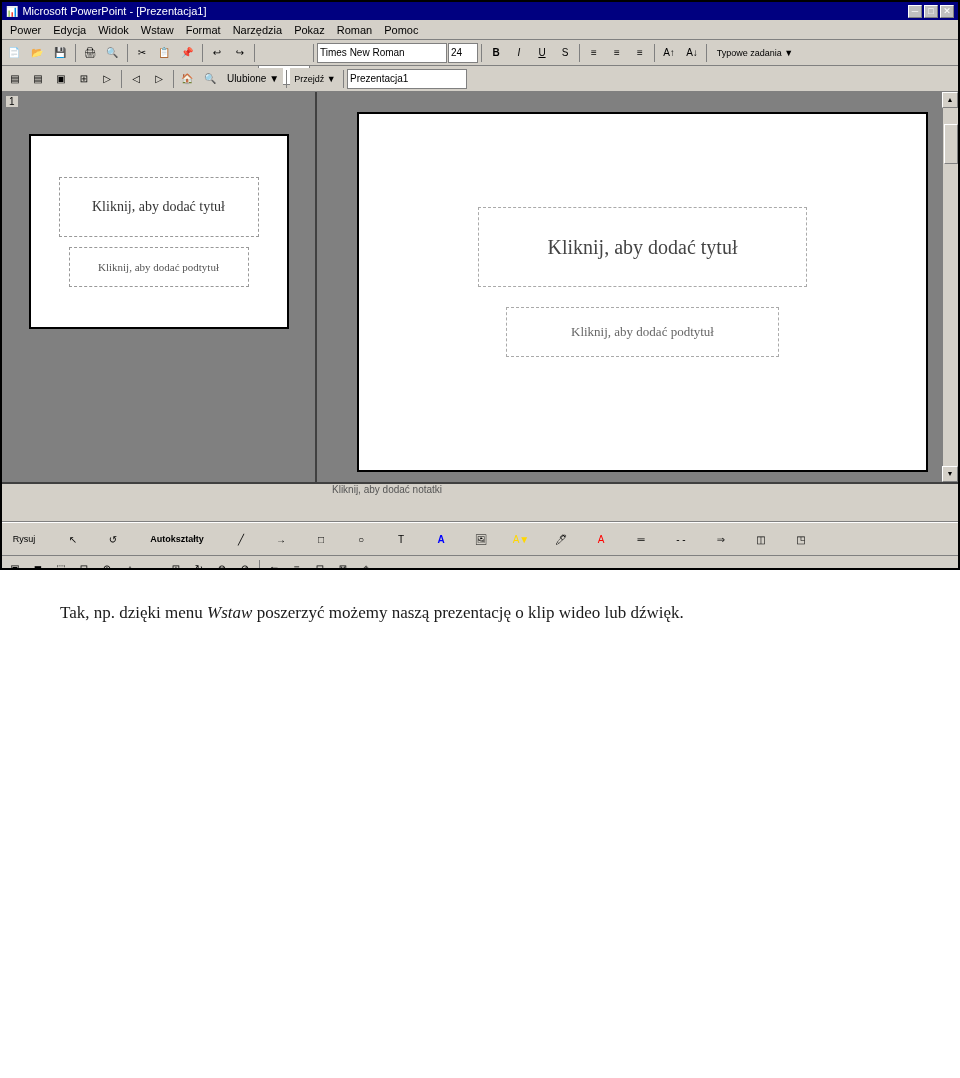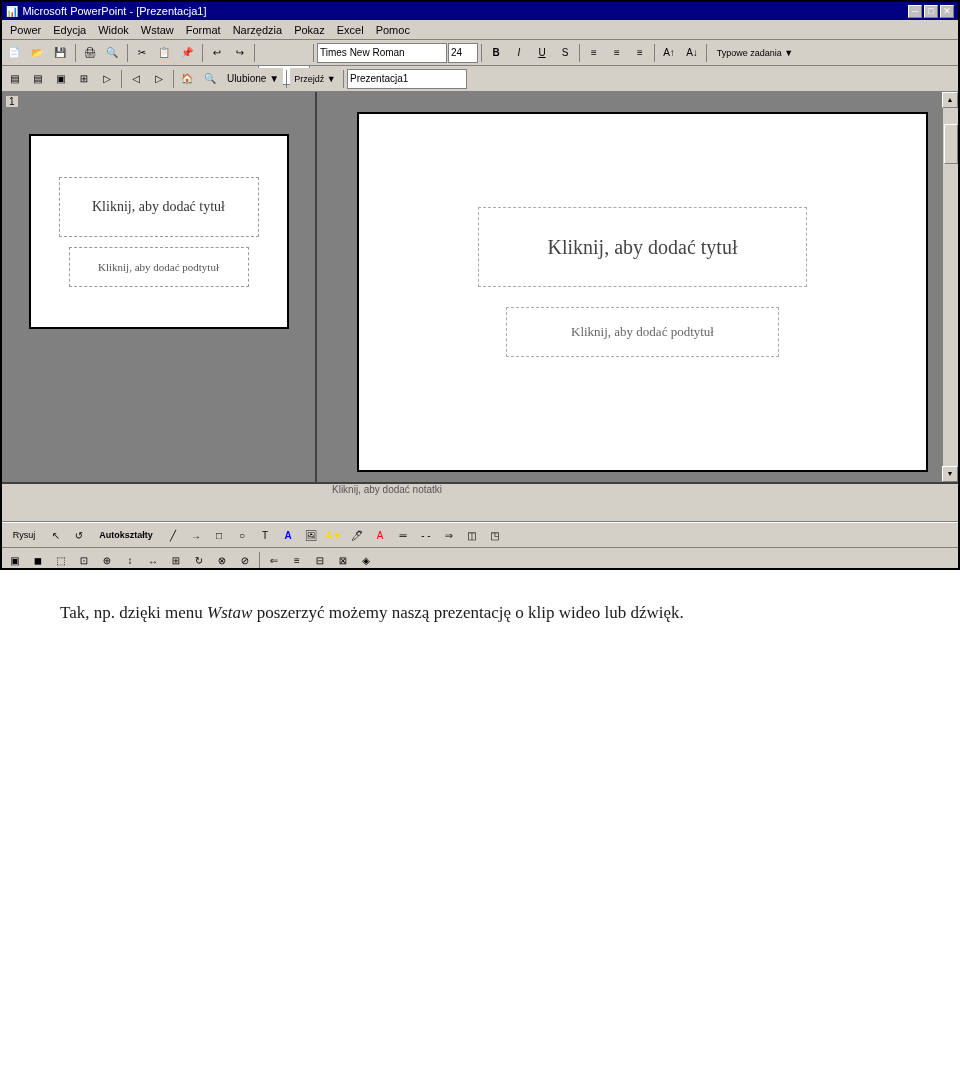--- a/index.html
+++ b/index.html
@@ -200,23 +200,24 @@
       color: #555;
       border-bottom: 1px solid #808080;
     }
 
     
     .draw-toolbar {
       background: #d4d0c8;
       border-top: 1px solid #ffffff;
       border-bottom: 1px solid #808080;
       display: flex;
-      height: 26px;
+      align-items: center;
+      height: 34px;
       padding: 1px 2px;
-      gap: 1px;
+      gap: 18px;
       font-family: Arial, sans-serif;
       font-size: 10px;
     }
     .draw-toolbar2 {
       background: #d4d0c8;
       border-bottom: 1px solid #808080;
       display: flex;
       align-items: center;
       height: 26px;
       padding: 1px 2px;
@@ -264,21 +265,21 @@
   </div>
 
   <div class="menu-bar">
     <div class="menu-item">Power</div>
     <div class="menu-item">Edycja</div>
     <div class="menu-item">Widok</div>
     <div class="menu-item">Wstaw</div>
     <div class="menu-item">Format</div>
     <div class="menu-item">Narzędzia</div>
     <div class="menu-item">Pokaz</div>
-    <div class="menu-item">Excel</div>
+    <div class="menu-item">Roman</div>
     <div class="menu-item">Pomoc</div>
   </div>
 
   <div class="toolbar">
     <div class="tb-btn">📄</div>
     <div class="tb-btn">📂</div>
     <div class="tb-btn">💾</div>
     <div class="tb-separator"></div>
     <div class="tb-btn">🖨</div>
     <div class="tb-btn">🔍</div>

